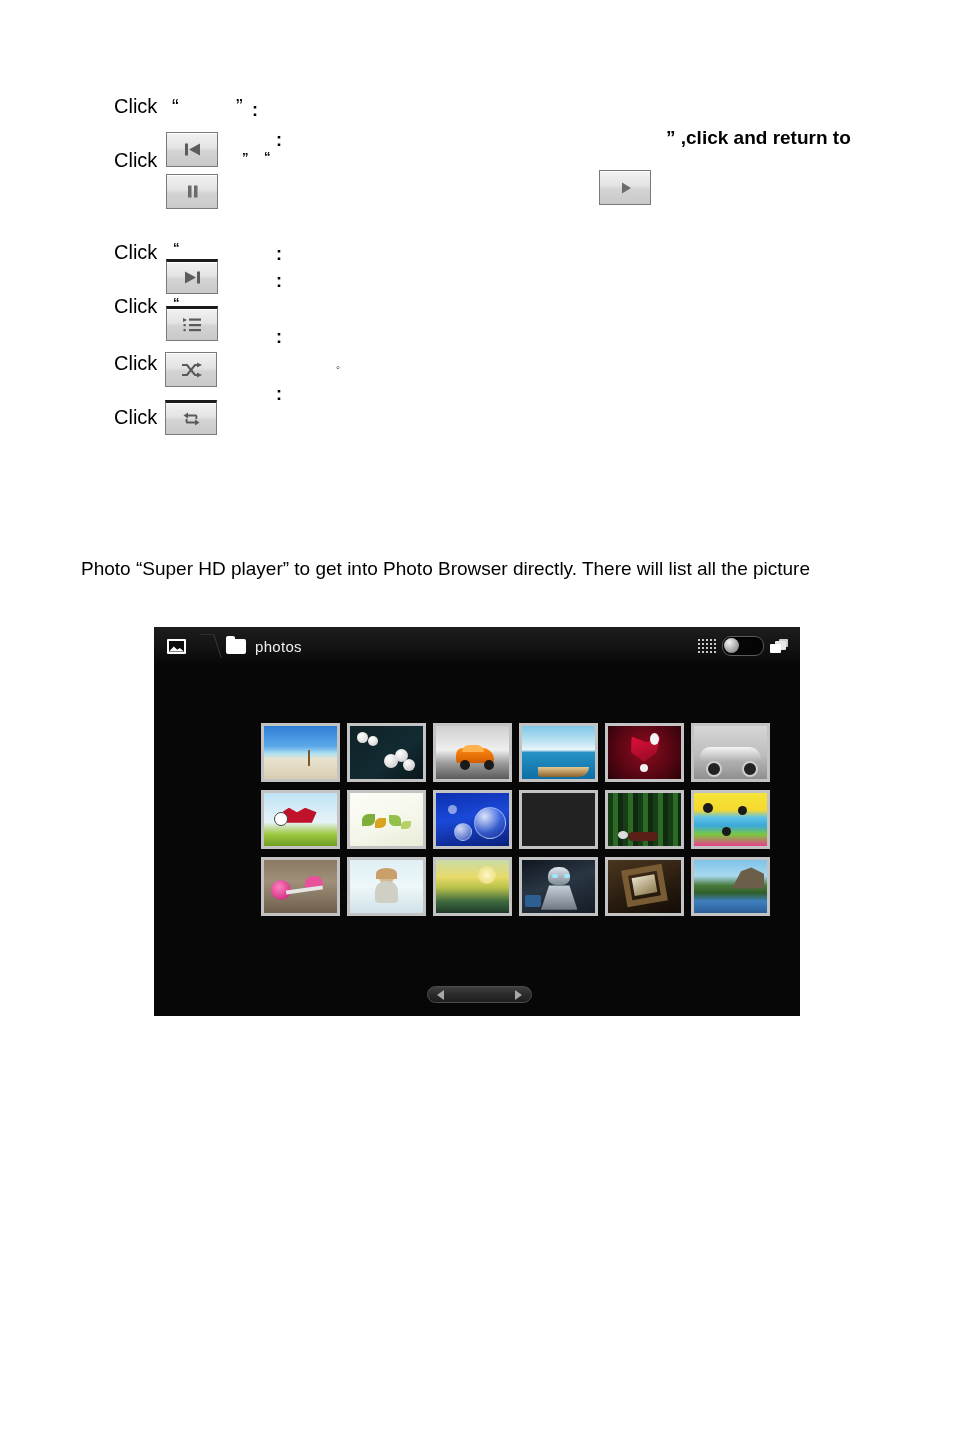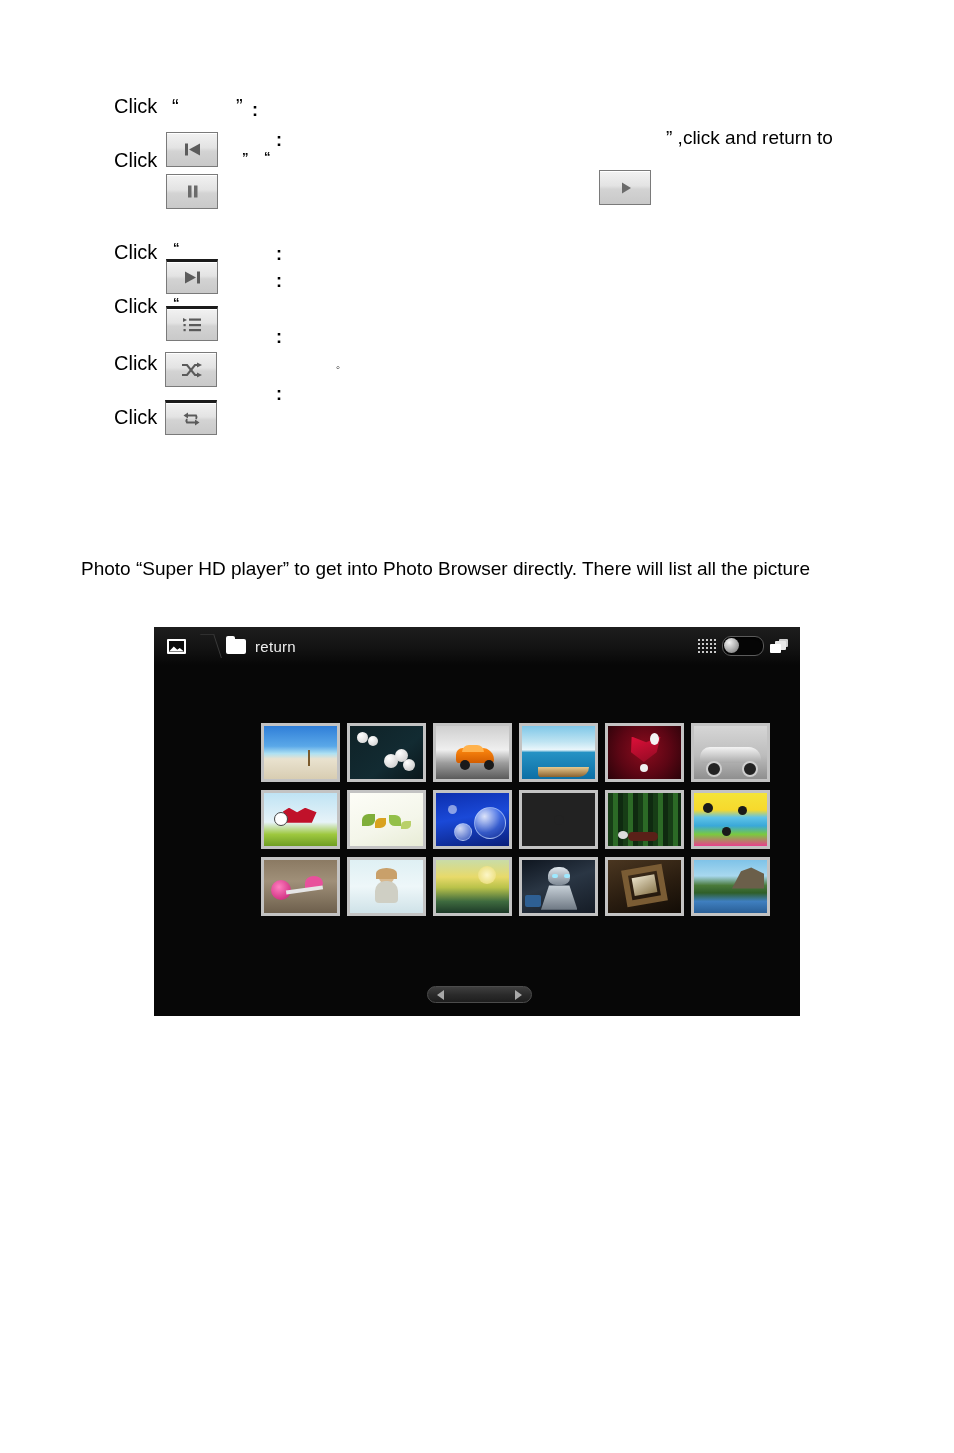--- a/index.html
+++ b/index.html
@@ -241,21 +241,21 @@
   <span>
     <svg width="17" height="15" viewBox="0 0 17 15">
       <rect x="1" y="1.5" width="3" height="12" fill="#5c5c5c"></rect>
       <polygon points="16,1.5 16,13.5 5,7.5" fill="#5c5c5c"></polygon>
     </svg>
   </span>
 </div>
 <div class="abs qsmall" style="left:242px; top:151px;">”</div>
 <div class="abs qsmall" style="left:264px; top:150px;">“</div>
 
-<div class="abs bodytext" style="left:666px; top:126px;">” ,click and return to</div>
+<div class="abs bodytext" style="left:666px; top:126px;font-weight:bold;">” ,click and return to</div>
 
 <div class="abs mbtn" style="left:166px; top:174px;">
   <span>
     <svg width="13" height="15" viewBox="0 0 13 15">
       <rect x="2" y="1.5" width="3.5" height="12" fill="#6b6b6b"></rect>
       <rect x="8" y="1.5" width="3.5" height="12" fill="#6b6b6b"></rect>
     </svg>
   </span>
 </div>
 
@@ -333,21 +333,21 @@
 </div>
 
 <div class="abs bodytext" style="left:81px; top:557px;">Photo “Super HD player” to get into Photo Browser directly. There will list all the picture</div>
 
 <div class="abs" id="device-screenshot">
 
   <div class="gallery-topbar">
     <div class="crumb-img-icon"></div>
     <div class="crumb-sep"></div>
     <div class="crumb-folder-icon"></div>
-    <div class="crumb-label">return</div>
+    <div class="crumb-label">photos</div>
 
     <div class="topbar-right">
       <div class="grid-dots">
         <i></i>
           <i></i>
           <i></i>
           <i></i>
           <i></i>
         <i></i>
           <i></i>

